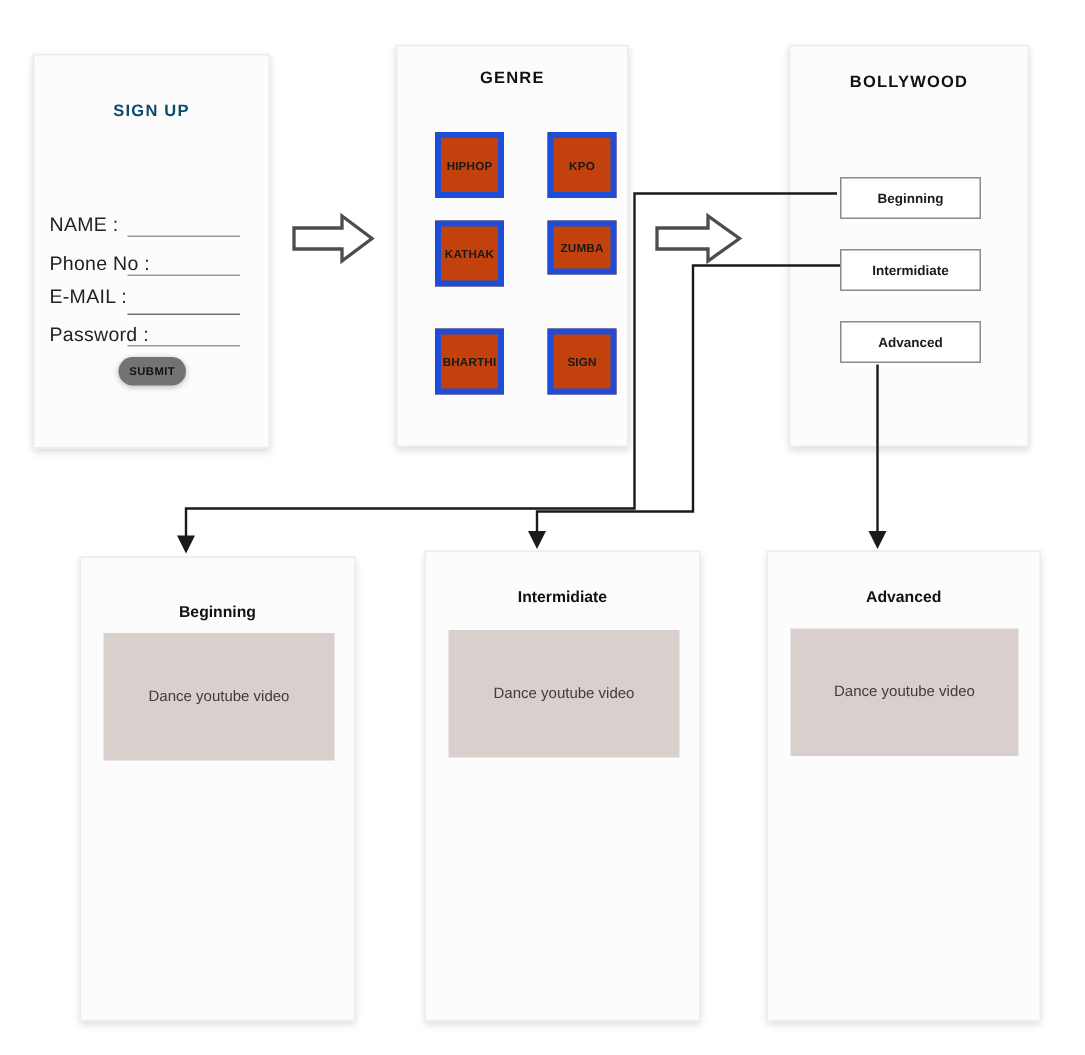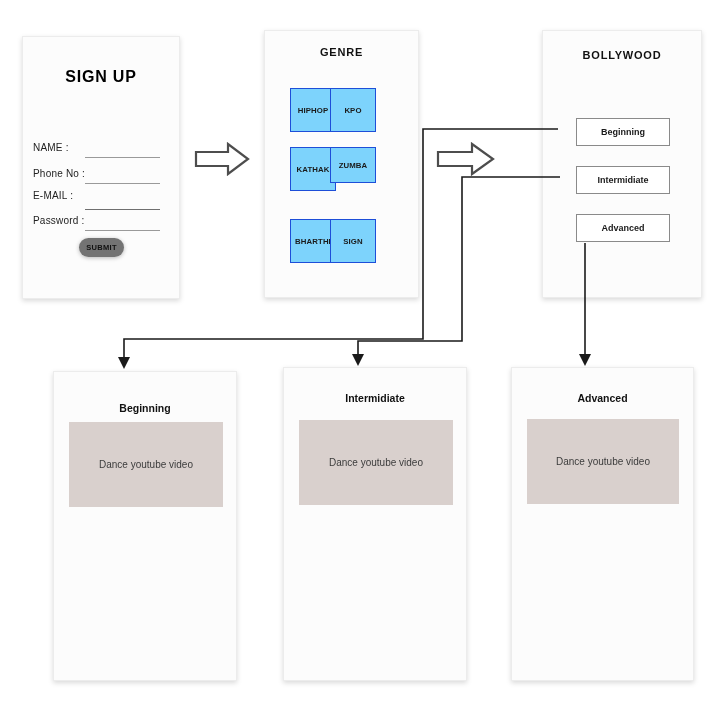--- a/index.html
+++ b/index.html
@@ -14,34 +14,34 @@
   }
   .panel {
     position: absolute;
     background: #fcfcfc;
     border: 1px solid #ececec;
     box-shadow: 0 2px 5px rgba(0,0,0,0.15);
   }
   
   #signup-panel      { left: 22px;  top: 36px;  width: 158px; height: 263px; }
   #genre-panel       { left: 264px; top: 30px;  width: 155px; height: 268px; }
-  #bollywood-panel   { left: 542px; top: 30px;  width: 160px; height: 268px; }
+  #bollywood-panel   { left: 526px; top: 30px;  width: 160px; height: 268px; }
   
   #beginning-panel   { left: 53px;  top: 371px; width: 184px; height: 310px; }
   #intermidiate-panel{ left: 283px; top: 367px; width: 184px; height: 314px; }
   #advanced-panel    { left: 511px; top: 367px; width: 183px; height: 314px; }
 
   
   .signup-title {
     position: absolute; top: 31px; left: 0; width: 100%;
-    text-align: center; font-size: 16px; font-weight: bold;
-    letter-spacing: 0.8px; color: #000000;
+    text-align: center; font-size: 11px; font-weight: bold;
+    letter-spacing: 0.8px; color: #0c4a6e;
   }
   .field-label {
-    position: absolute; left: 10px; font-size: 10px; color: #222;
+    position: absolute; left: 10px; font-size: 13px; color: #222;
     letter-spacing: 0.2px;
   }
   .field-line {
     position: absolute; left: 62px; width: 75px; height: 1px;
     background: #9a9a9a;
   }
   .submit-btn {
     position: absolute; left: 56px; top: 201px; width: 45px; height: 19px;
     background: #737373; border: none; border-radius: 10px;
     box-shadow: 0 1px 4px rgba(0,0,0,0.28);
@@ -52,27 +52,27 @@
   }
 
   
   .panel-title {
     position: absolute; top: 15px; left: 0; width: 100%;
     text-align: center; font-size: 11px; font-weight: bold;
     letter-spacing: 0.8px; color: #111;
   }
   .genre-box {
     position: absolute; width: 46px; height: 44px;
-    background: #7dd3fc; border: 1px solid #1d4ed8;
+    background: #c2410c; border: 4px solid #1d4ed8;
     display: flex; align-items: center; justify-content: center;
     font-size: 7.8px; font-weight: bold; color: #1a1a1a; cursor: pointer;
     letter-spacing: 0.1px;
   }
   .g-c1 { left: 25px; }
-  .g-c2 { left: 65px; }
+  .g-c2 { left: 100px; }
   .g-r1 { top: 57px; }
   .g-r2 { top: 116px; }
   .g-r3 { top: 172px; margin-top: 16px; }
 
   
   .level-btn {
     position: absolute; left: 33px; width: 94px; height: 28px;
     background: #ffffff; border: 1px solid #8a8a8a;
     display: flex; align-items: center; justify-content: center;
     font-size: 9px; font-weight: bold; color: #1a1a1a; cursor: pointer;

